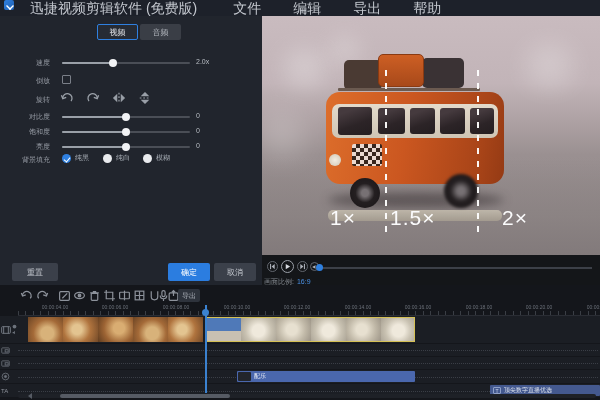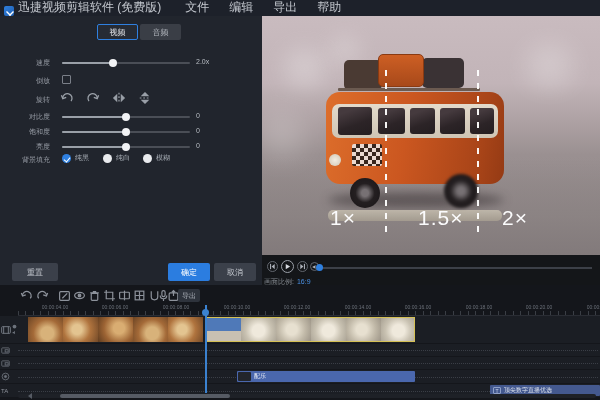--- a/index.html
+++ b/index.html
@@ -3,21 +3,21 @@
 <meta charset="utf-8">
 <style>
   * { margin:0; padding:0; box-sizing:border-box; }
   html,body { width:600px; height:400px; }
   body { position:relative; background:#14161b; overflow:hidden;
          font-family:"Liberation Sans","DejaVu Sans",sans-serif; color:#c6cad1; }
   .abs { position:absolute; }
 
   
   #titlebar { left:0; top:0; width:600px; height:16px; background:#1d212a;
-              display:flex; align-items:flex-end; gap:0; font-size:12px; color:#c3c7ce; }
+              display:flex; align-items:flex-start; gap:12px; font-size:14px; color:#c3c7ce; }
   #logo { width:10px; height:10px; margin:0 4px 0 4px; background:linear-gradient(135deg,#2f80e0,#1f5fb0);
           border-radius:2px; position:relative; }
   #logo::after{ content:""; position:absolute; left:2px; top:2px; width:6px; height:6px;
           border-left:2px solid #fff; border-bottom:2px solid #fff; transform:rotate(-45deg) scale(.7);}
   #app-title { margin-right:14px; white-space:nowrap; }
   .menu-item { margin:0 10px; cursor:default; }
 
   
   #edit-panel { left:0; top:16px; width:303px; height:269px; background:#21252d; }
   .tab { position:absolute; top:8px; width:41px; height:16px; font-size:8px;
@@ -274,21 +274,21 @@
       <div id="headlight"></div>
       <div id="bumper"></div>
     </div>
     <div class="wheel" style="left:24px;top:126px;width:30px;height:30px;"></div>
     <div class="wheel" style="left:118px;top:122px;width:34px;height:34px;filter:blur(1.5px);"></div>
   </div>
 
   <div class="dash-line" style="left:123px"></div>
   <div class="dash-line" style="left:215px"></div>
   <span class="speed-mark" style="left:68px">1×</span>
-  <span class="speed-mark" style="left:156px">1.5×</span>
+  <span class="speed-mark" style="left:128px">1.5×</span>
   <span class="speed-mark" style="left:240px">2×</span>
 </div>
 
 <div id="preview-controls" class="abs">
   <div class="pc-btn" style="left:5px;width:11px;height:11px">
     <svg width="7" height="7" viewBox="0 0 8 8" fill="#aeb3bb">
         <path d="M6.5 1v6L3 4z"></path>
         <rect x="1.2" y="1" width="1.2" height="6"></rect>
       </svg>
   </div>

